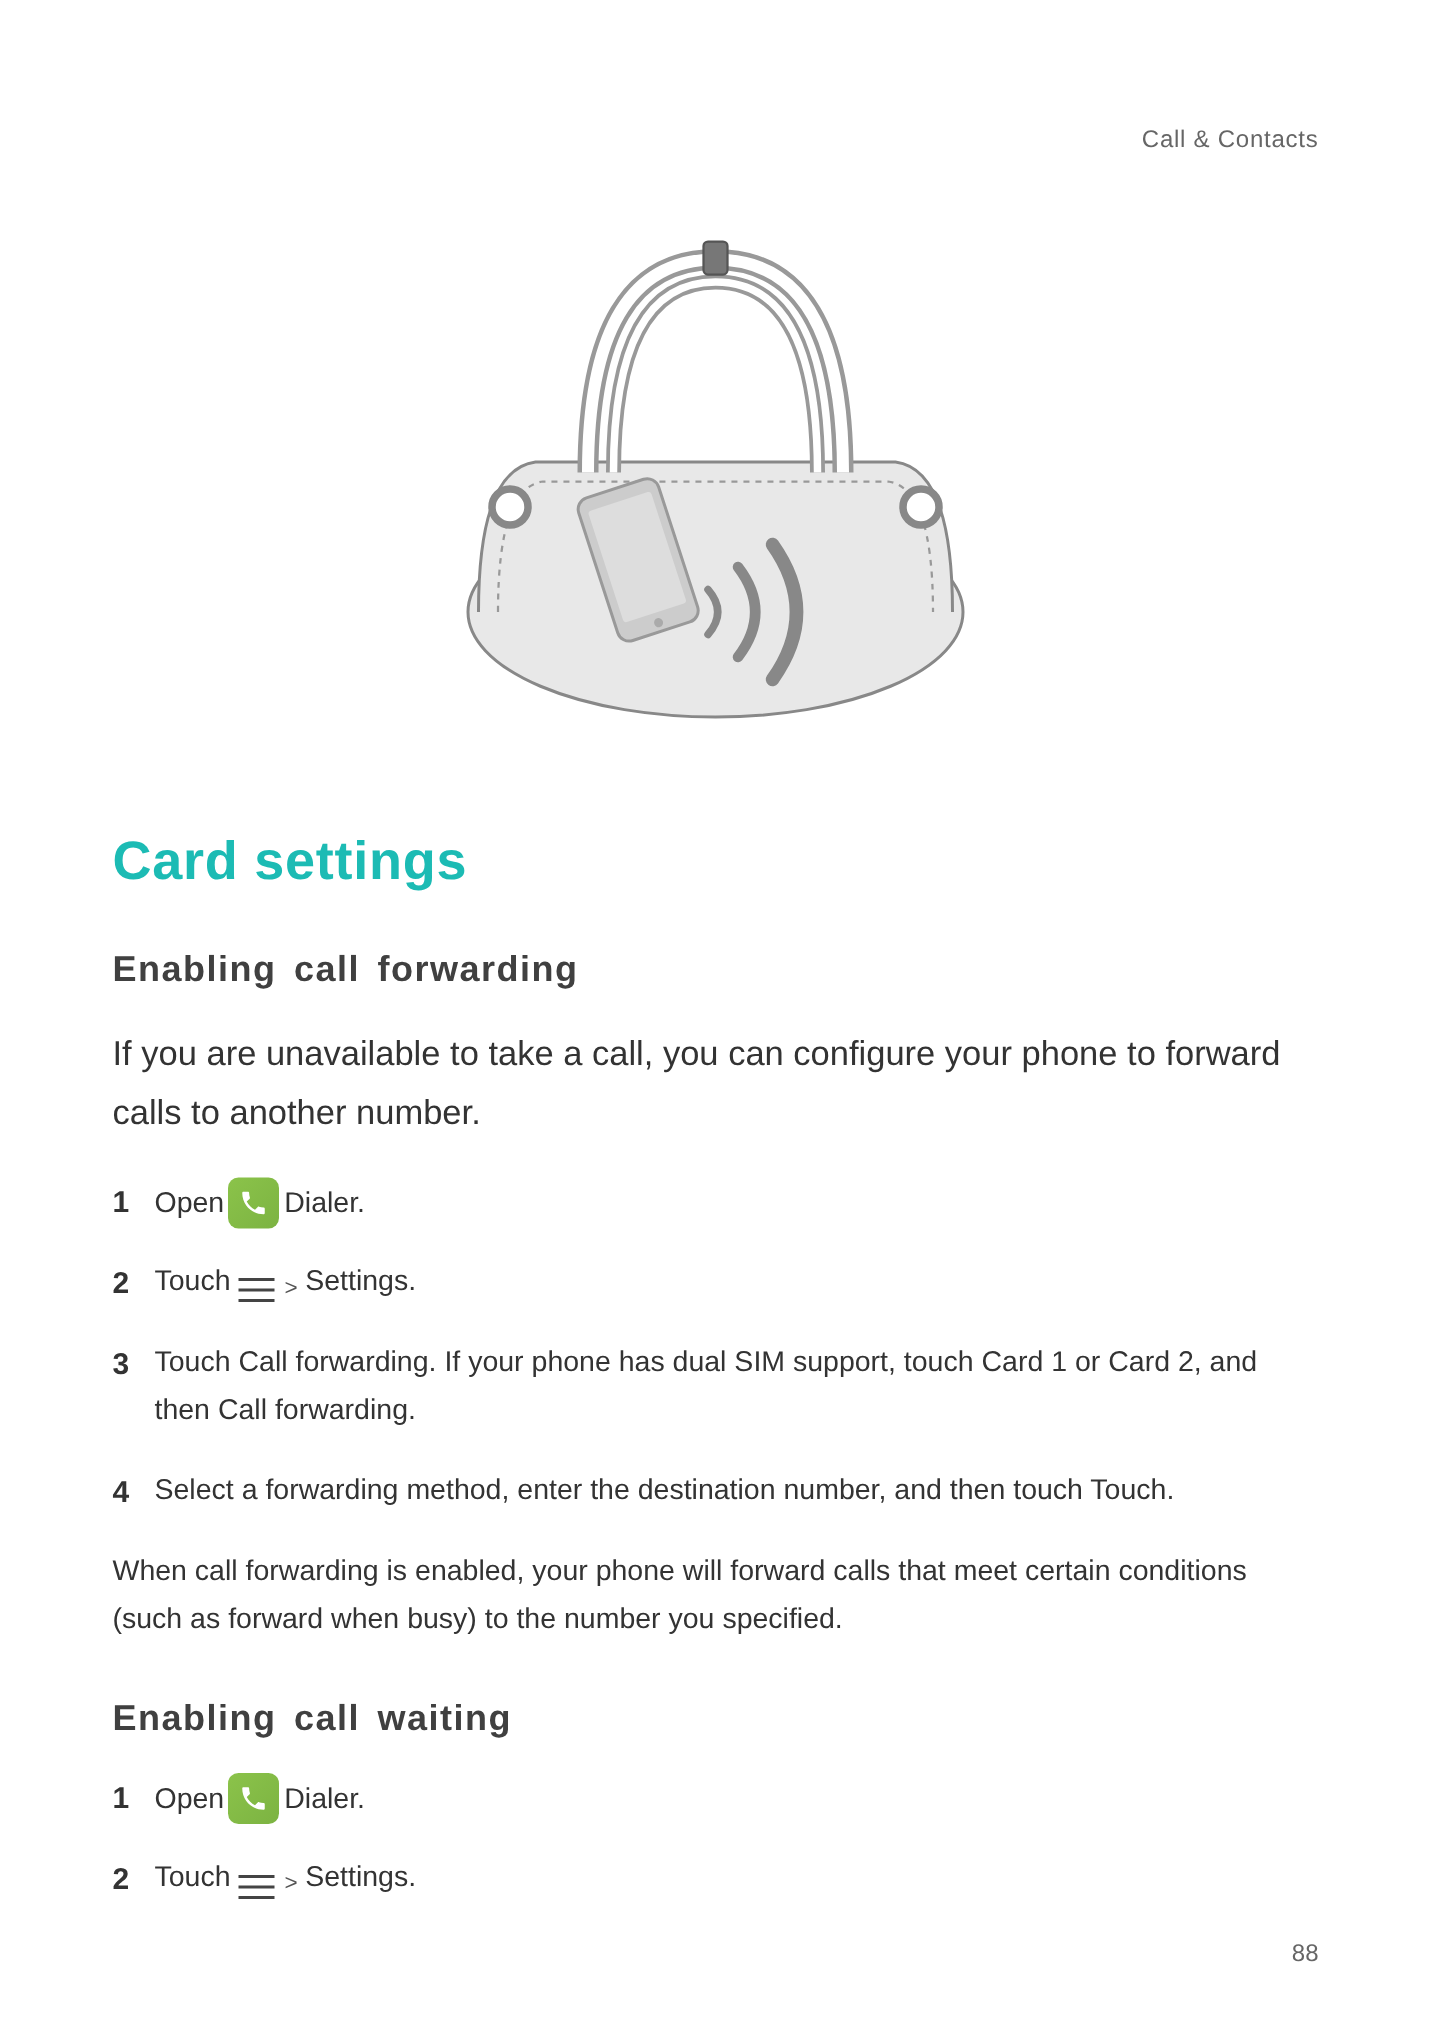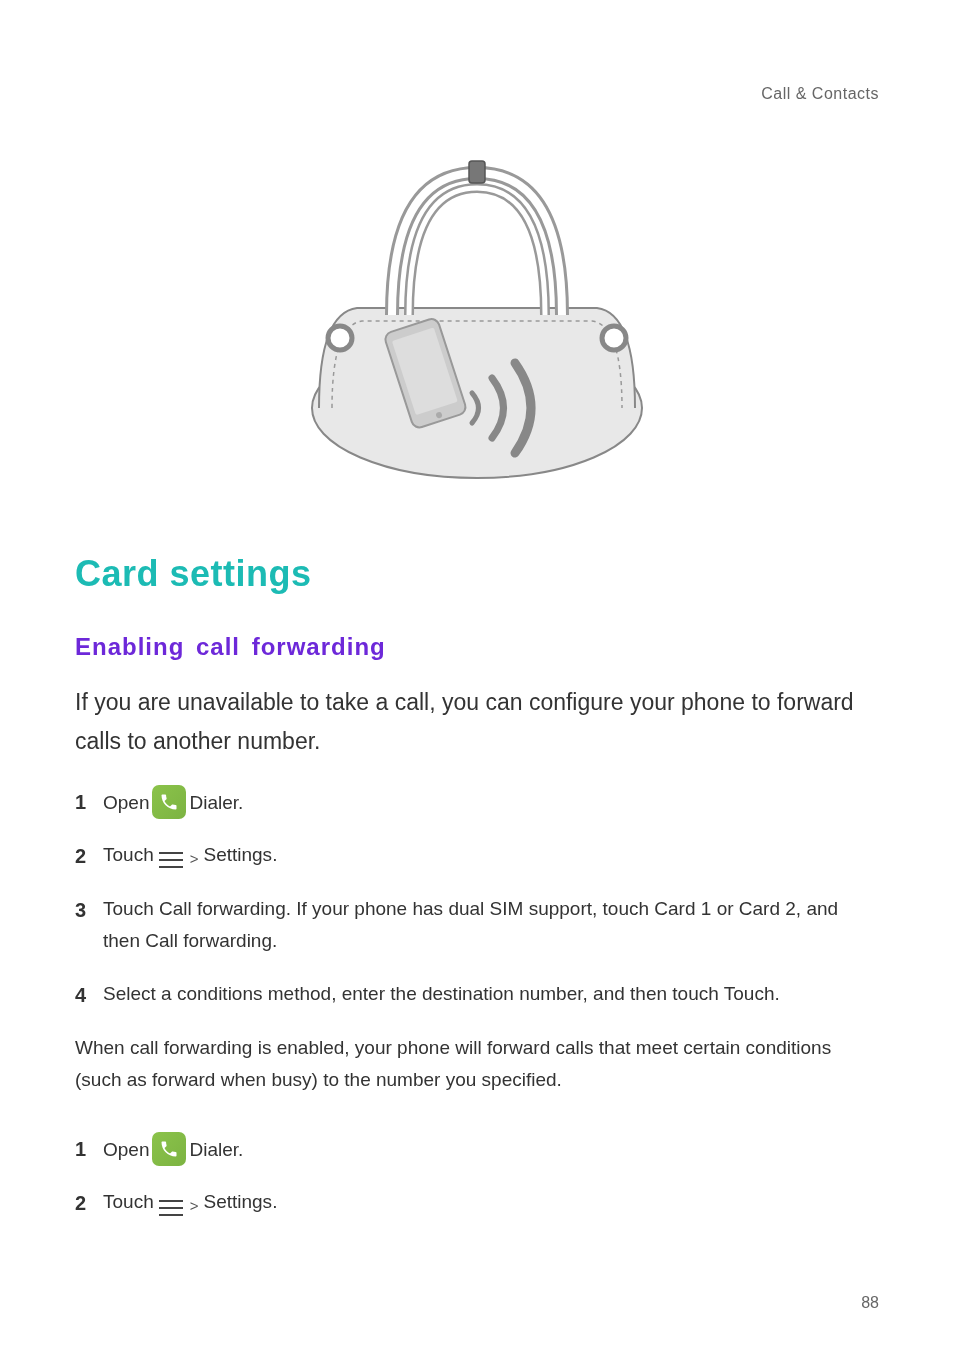--- a/index.html
+++ b/index.html
@@ -26,21 +26,21 @@
       margin-bottom: 70px;
     }
     h1 {
       color: #1cbbb4;
       font-size: 36px;
       font-weight: 700;
       margin-bottom: 38px;
       letter-spacing: 0.5px;
     }
     h2 {
-      color: #6d28d9;
+      color: #404040;
       font-size: 24px;
       font-weight: 700;
       margin-bottom: 22px;
       letter-spacing: 1px;
       word-spacing: 4px;
     }
     .intro-text {
       color: #333333;
       font-size: 23px;
       line-height: 1.7;
@@ -197,27 +197,28 @@
   </li>
   <li class="step">
     <span class="step-num">3</span>
     <div class="step-content">
       <span>Touch </span><span class="bold">Call forwarding</span><span>. If your phone has dual SIM support, touch </span><span class="bold">Card 1</span><span> or </span><span class="bold">Card 2</span><span>, and then </span><span class="bold">Call forwarding</span><span>.</span>
     </div>
   </li>
   <li class="step">
     <span class="step-num">4</span>
     <div class="step-content">
-      <span>Select a conditions method, enter the destination number, and then touch </span><span class="bold">Touch</span><span>.</span>
+      <span>Select a forwarding method, enter the destination number, and then touch </span><span class="bold">Touch</span><span>.</span>
     </div>
   </li>
 </ol>
 <p class="after-steps">When call forwarding is enabled, your phone will forward calls that meet certain conditions (such as forward when busy) to the number you specified.</p>
 
 <div class="section2">
+  <h2>Enabling  call  waiting</h2>
   <ol class="steps">
     <li class="step">
       <span class="step-num">1</span>
       <div class="step-content">
         <div class="line1">
           <span>Open</span>
           <span class="inline-icon-dialer">
             <svg viewBox="0 0 24 24">
                 <path d="M6.6 10.8c1.4 2.8 3.8 5.1 6.6 6.6l2.2-2.2c.3-.3.7-.4 1-.2 1.1.4 2.4.6 3.6.6.6 0 1 .4 1 1V20c0 .6-.4 1-1 1C10.6 21 3 13.4 3 4c0-.6.4-1 1-1h3.5c.6 0 1 .4 1 1 0 1.2.2 2.5.6 3.6.1.4 0 .8-.2 1l-2.3 2.2z"></path>
               </svg>

